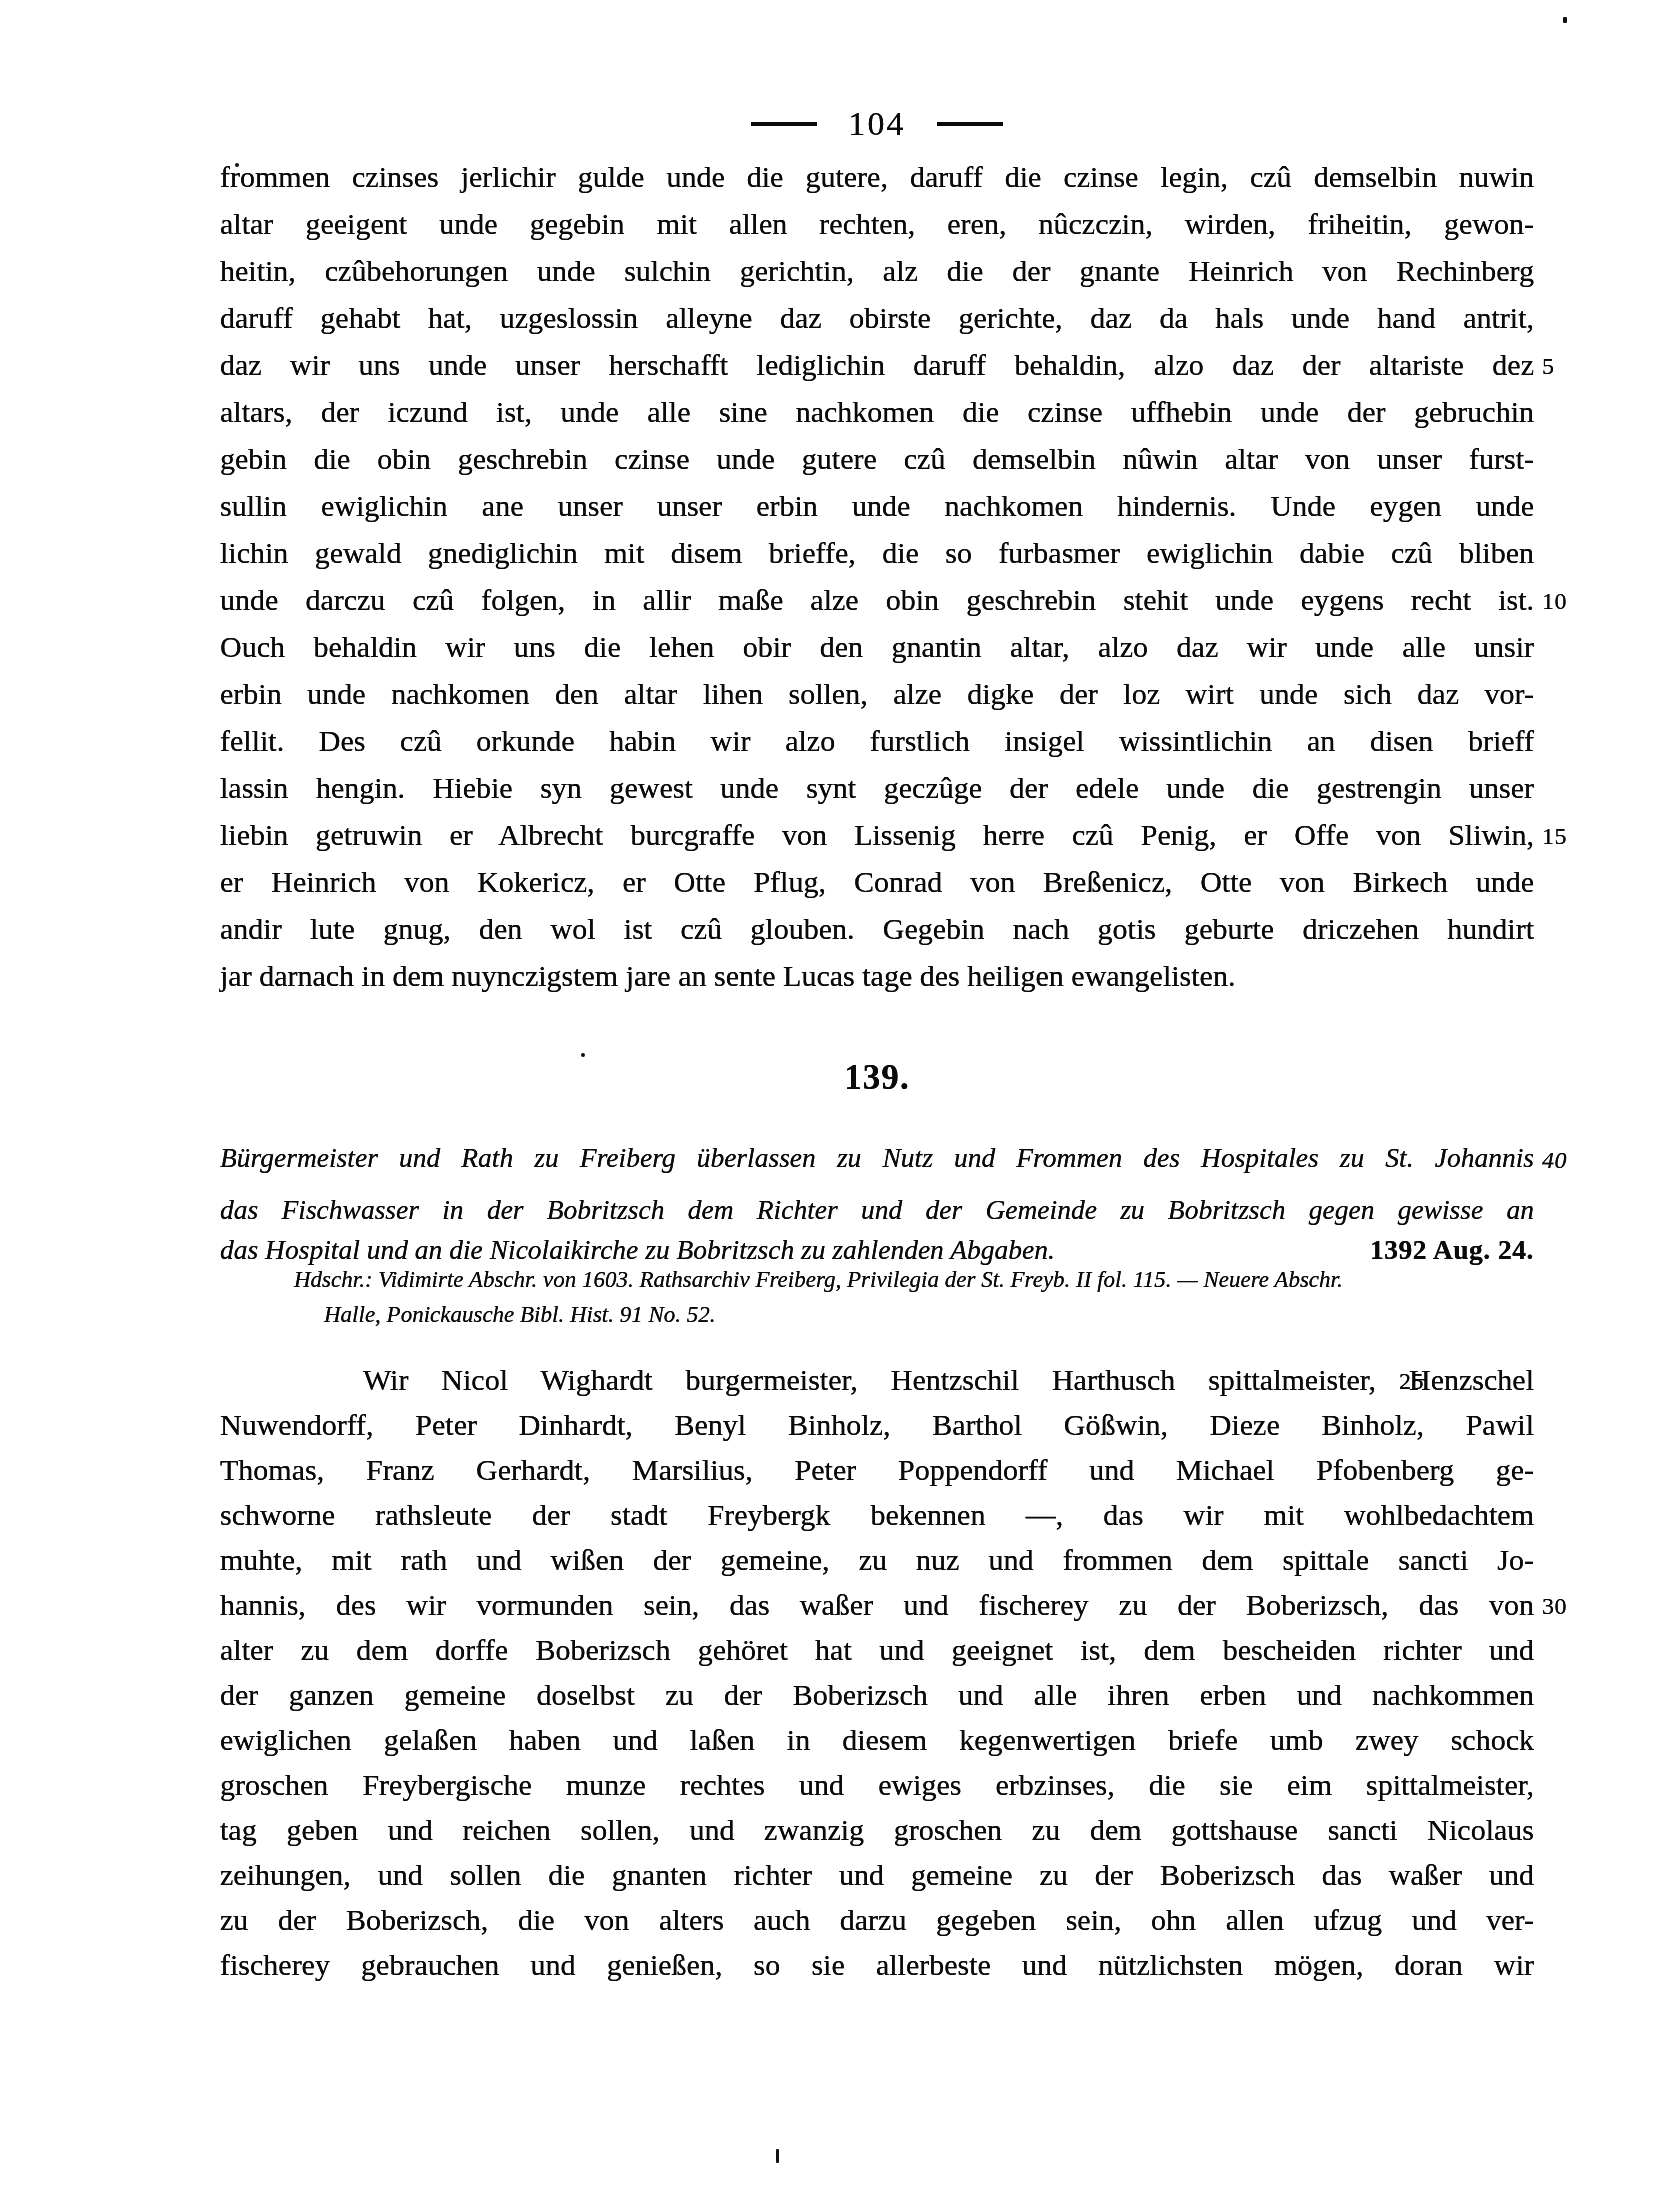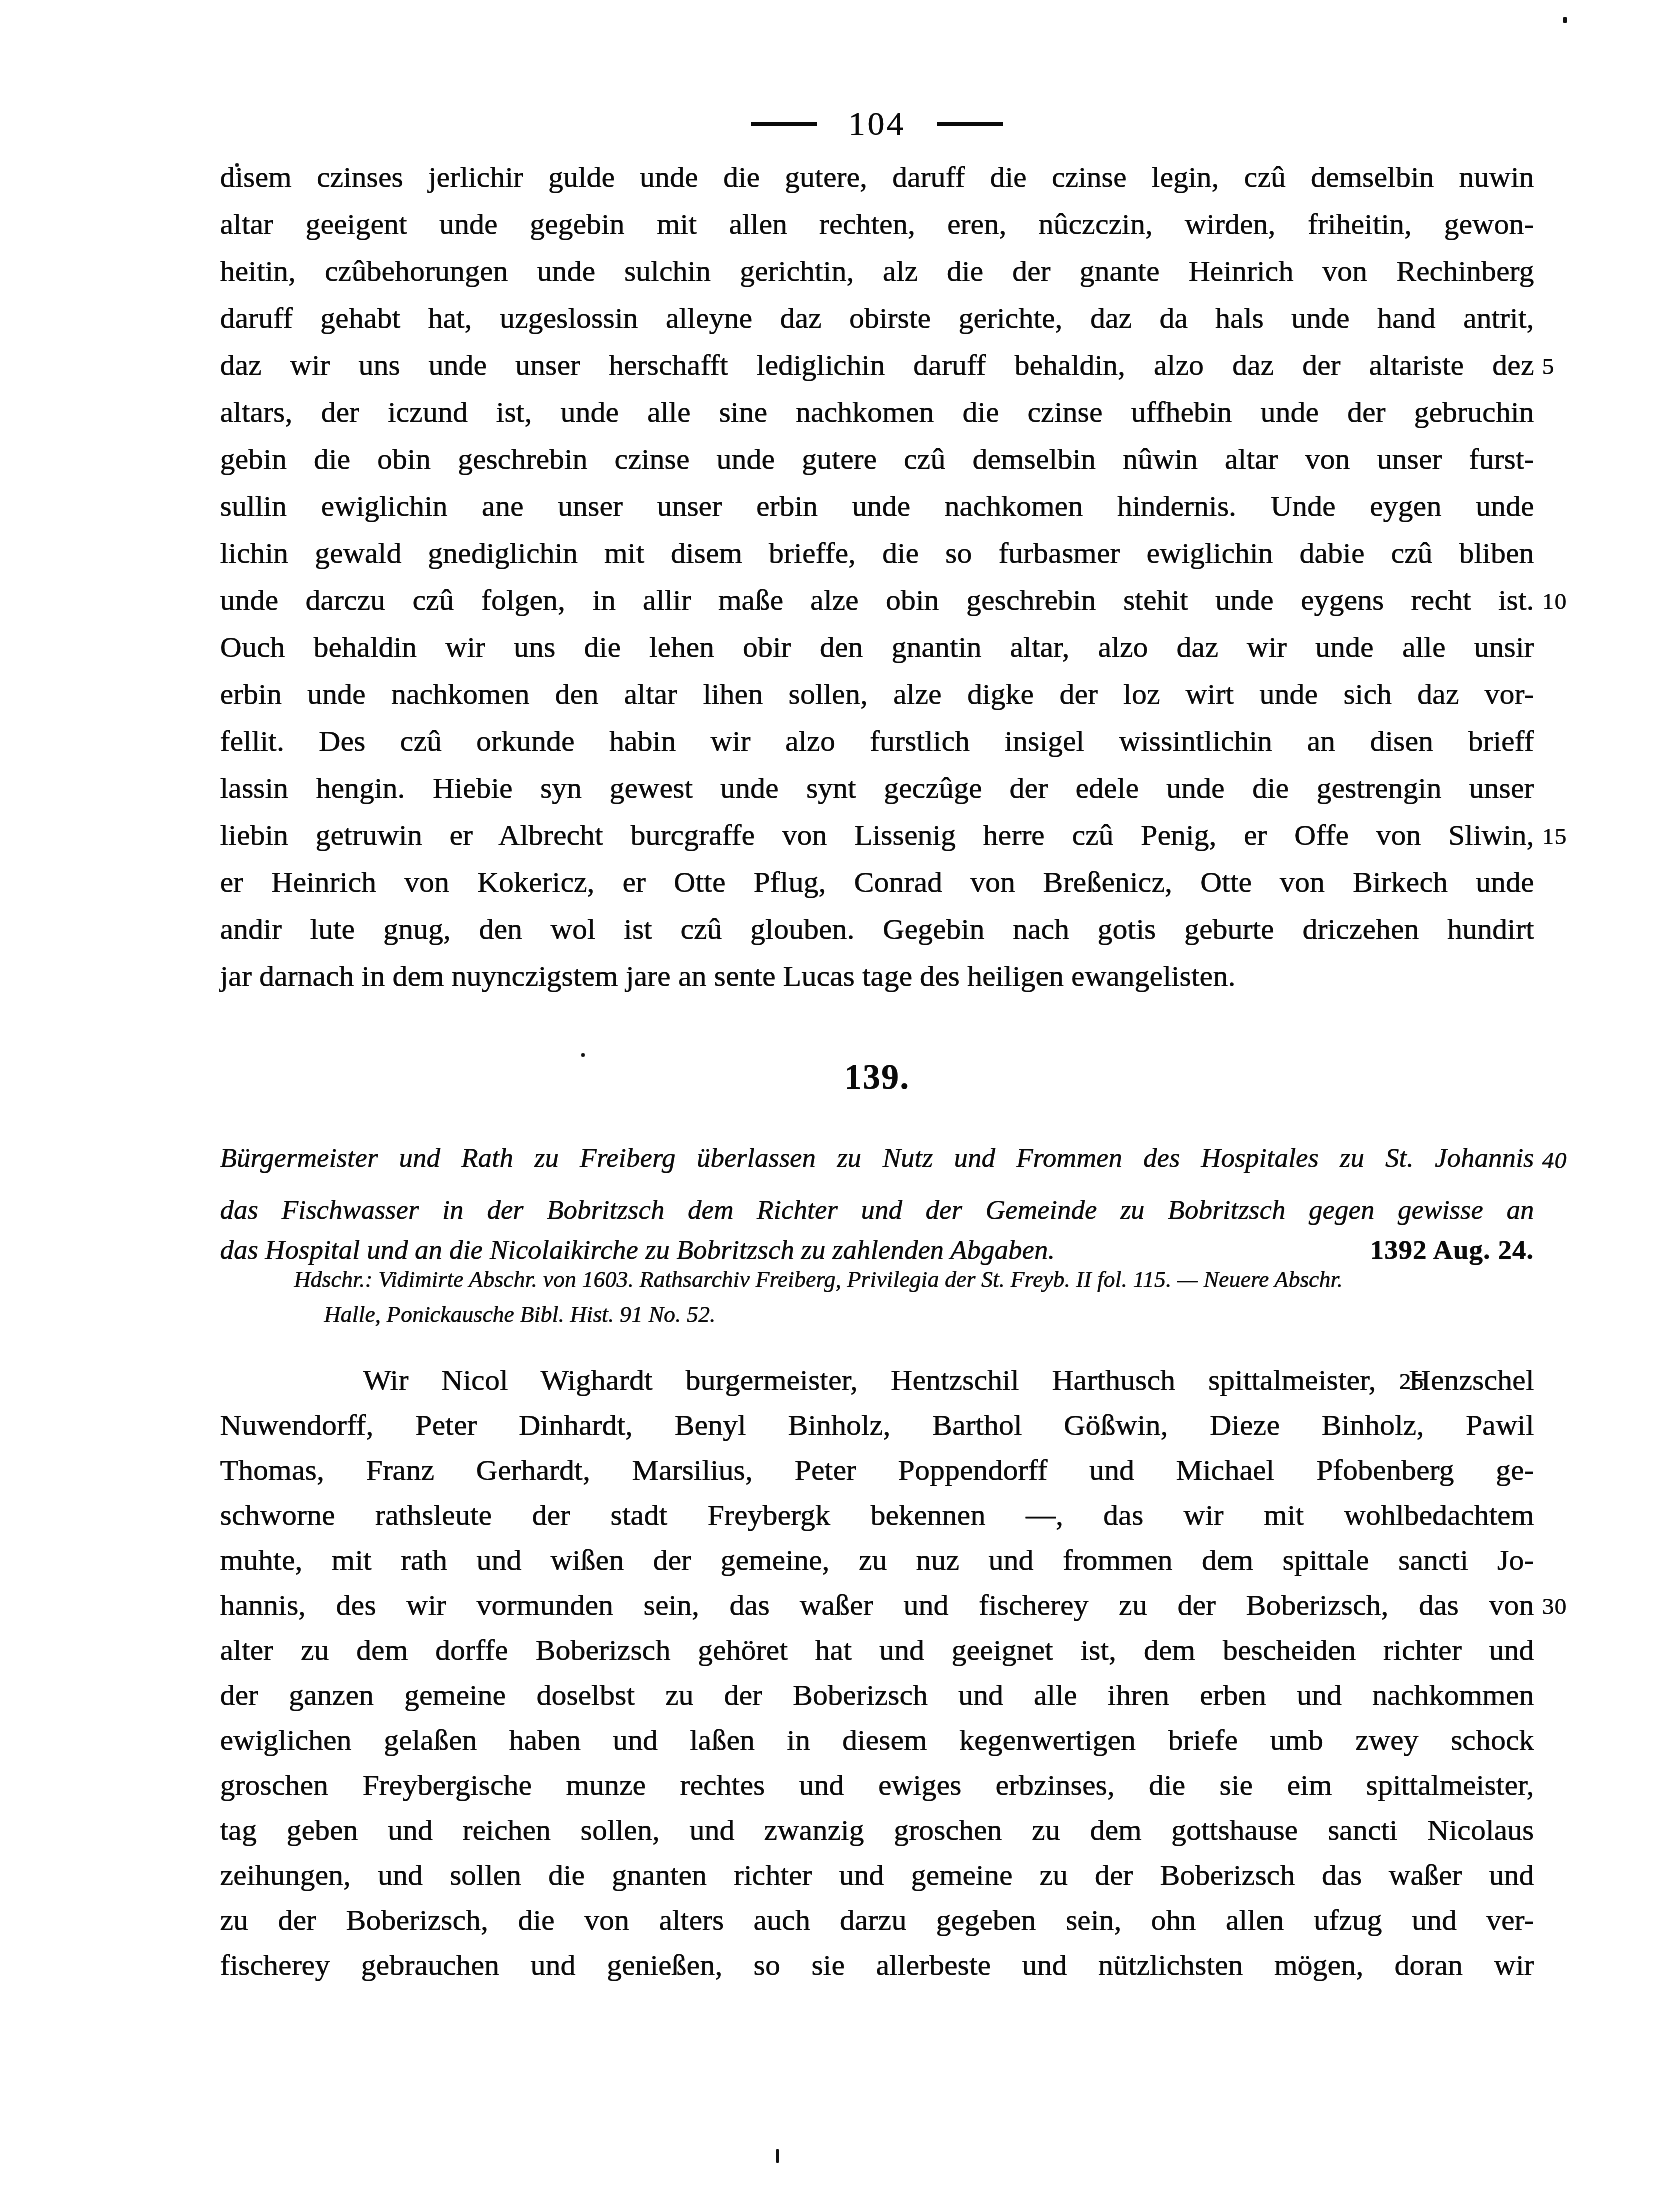--- a/index.html
+++ b/index.html
@@ -63,21 +63,21 @@
 
 <div class="page">
 
   <div class="column header">
     <span class="hrule"></span>
     <span>104</span>
     <span class="hrule"></span>
   </div>
 
   <div class="column para1">
-    <div class="tline">disem czinses jerlichir gulde unde die gutere, daruff die czinse legin, czû demselbin nuwin</div>
+    <div class="tline">frommen czinses jerlichir gulde unde die gutere, daruff die czinse legin, czû demselbin nuwin</div>
     <div class="tline">altar geeigent unde gegebin mit allen rechten, eren, nûczczin, wirden, friheitin, gewon-</div>
     <div class="tline">heitin, czûbehorungen unde sulchin gerichtin, alz die der gnante Heinrich von Rechinberg</div>
     <div class="tline">daruff gehabt hat, uzgeslossin alleyne daz obirste gerichte, daz da hals unde hand antrit,</div>
     <div class="tline">
       <span>daz wir uns unde unser herschafft lediglichin daruff behaldin, alzo daz der altariste dez</span>
       <span class="mnum">5</span>
     </div>
     <div class="tline">altars, der iczund ist, unde alle sine nachkomen die czinse uffhebin unde der gebruchin</div>
     <div class="tline">gebin die obin geschrebin czinse unde gutere czû demselbin nûwin altar von unser furst-</div>
     <div class="tline">sullin ewiglichin ane unser unser erbin unde nachkomen hindernis.  Unde eygen unde</div>

